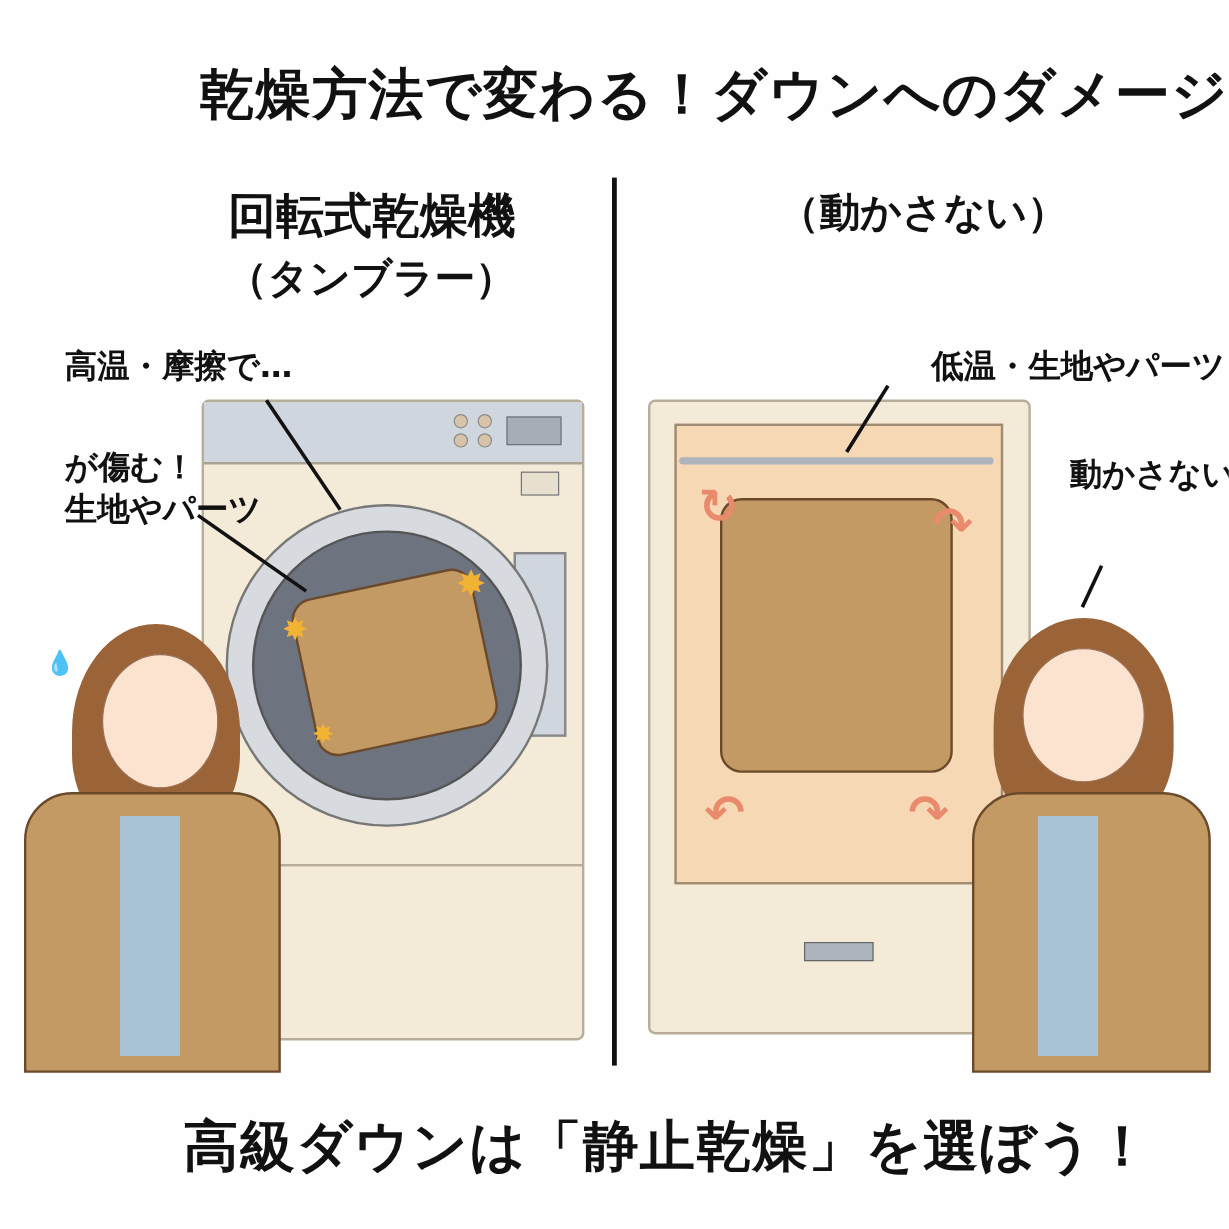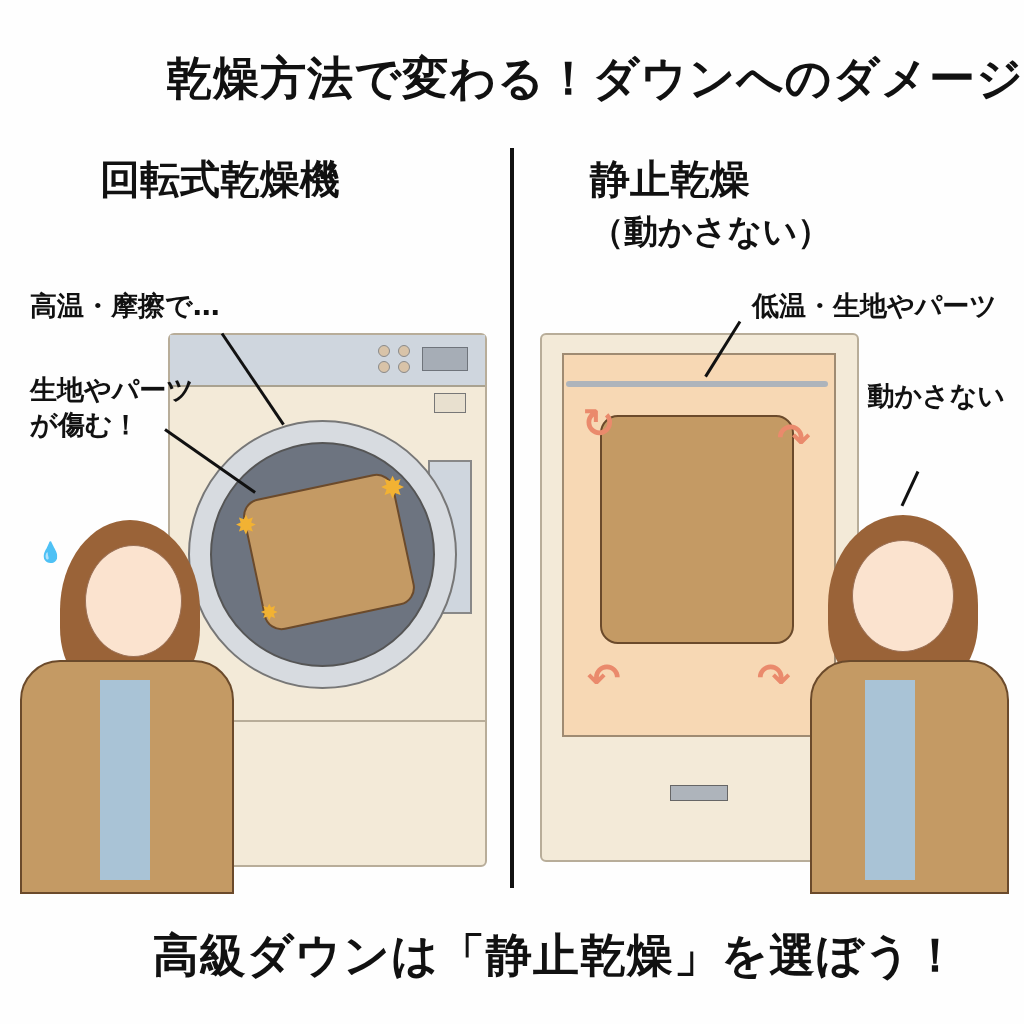--- a/index.html
+++ b/index.html
@@ -1,23 +1,23 @@
 <!DOCTYPE html>
 <html><head>
 <meta charset="utf-8">
 <style>
   html,body{margin:0;padding:0;}
   body{width:1024px;height:1024px;background:#fefefe;position:relative;overflow:hidden;font-family:"DejaVu Sans",sans-serif;color:#111;}
   .title{position:absolute;top:48px;left:0;width:1024px;text-align:right;font-size:46px;font-weight:bold;letter-spacing:1px;}
   .footer{position:absolute;top:925px;left:0;width:1024px;text-align:center;font-size:46px;font-weight:bold;letter-spacing:1px;margin-left:44px;}
   .divider{position:absolute;left:510px;top:148px;width:4px;height:740px;background:#111;}
-  .heading{position:absolute;text-align:left;font-weight:bold;}
+  .heading{position:absolute;text-align:right;font-weight:bold;}
   .h-main{font-size:40px;}
   .h-sub{font-size:34px;margin-top:2px;}
-  .callout{position:absolute;font-weight:bold;font-size:27px;line-height:1.3;}
+  .callout{position:absolute;font-weight:bold;font-size:27px;line-height:1.3;margin-left:24px;}
   .line{position:absolute;height:3px;background:#111;transform-origin:0 50%;}
   
   .washer{position:absolute;left:168px;top:333px;width:315px;height:530px;background:#f3ead8;border:2px solid #b8ad99;border-radius:6px;}
   .washer .panel{position:absolute;left:0;top:0;width:315px;height:50px;background:#cfd6de;border-bottom:2px solid #a9a290;}
   .washer .btn{position:absolute;width:10px;height:10px;border-radius:50%;background:#d8c3a8;border:1px solid #8a8a8a;}
   .washer .screen{position:absolute;left:252px;top:12px;width:44px;height:22px;background:#a6adb6;border:1px solid #6f747b;}
   .washer .slot{position:absolute;left:264px;top:58px;width:30px;height:18px;background:#e8e0cf;border:1px solid #777;}
   .washer .door-outer{position:absolute;left:18px;top:85px;width:265px;height:265px;border-radius:50%;background:#d7dbe0;border:2px solid #777;}
   .washer .door-inner{position:absolute;left:40px;top:107px;width:221px;height:221px;border-radius:50%;background:#6d7480;border:2px solid #555;}
   .washer .hinge{position:absolute;left:258px;top:125px;width:40px;height:150px;background:#cfd6de;border:2px solid #888;}
@@ -36,20 +36,21 @@
   .shirt{position:absolute;background:#a9c3d6;}
   .sweat{position:absolute;color:#5fa7d8;font-size:20px;}
 </style>
 </head>
 <body>
 
 <div class="title">乾燥方法で変わる！ダウンへのダメージ</div>
 
 <div class="heading" style="left:100px;top:152px;width:330px;">
   <div class="h-main">回転式乾燥機</div>
+  <div class="h-sub">（タンブラー）</div>
 </div>
 
 <div class="washer">
   <div class="panel"></div>
   <div class="btn" style="left:208px;top:10px;"></div>
   <div class="btn" style="left:228px;top:10px;"></div>
   <div class="btn" style="left:208px;top:26px;"></div>
   <div class="btn" style="left:228px;top:26px;"></div>
   <div class="screen"></div>
   <div class="slot"></div>
@@ -59,37 +60,36 @@
   <div class="jacket" style="left:82px;top:150px;width:150px;height:130px;transform:rotate(-12deg);"></div>
   <div style="position:absolute;left:210px;top:135px;color:#f2b233;font-size:30px;">✸</div>
   <div style="position:absolute;left:65px;top:175px;color:#f2b233;font-size:26px;">✸</div>
   <div style="position:absolute;left:90px;top:265px;color:#f2b233;font-size:22px;">✸</div>
   <div class="drawer"></div>
 </div>
 
 <div class="callout" style="left:30px;top:288px;">高温・摩擦で…</div>
 <div class="line" style="left:222px;top:332px;width:110px;transform:rotate(56deg);"></div>
 <div class="callout" style="left:30px;top:372px;">
+  <div>が傷む！</div>
   <div>生地やパーツ</div>
-  <div>が傷む！</div>
 </div>
 <div class="line" style="left:165px;top:428px;width:110px;transform:rotate(35deg);"></div>
 
 <div class="person">
   <div class="hair" style="left:60px;top:520px;width:140px;height:180px;"></div>
   <div class="face" style="left:85px;top:545px;width:95px;height:110px;"></div>
   <div class="body" style="left:20px;top:660px;width:210px;height:230px;"></div>
   <div class="shirt" style="left:100px;top:680px;width:50px;height:200px;"></div>
   <div class="sweat" style="left:38px;top:540px;">💧</div>
 </div>
 
 <div class="divider"></div>
 
 <div class="heading" style="left:590px;top:152px;width:300px;">
-  <div class="h-main">静止乾燥</div>
   <div class="h-sub">（動かさない）</div>
 </div>
 
 <div class="cabinet">
   <div class="inner"></div>
   <div class="rod"></div>
   <div class="jacket" style="left:58px;top:80px;width:190px;height:225px;"></div>
   <div class="arrow" style="left:40px;top:65px;">↻</div>
   <div class="arrow" style="left:235px;top:80px;">↷</div>
   <div class="arrow" style="left:45px;top:320px;">↶</div>

